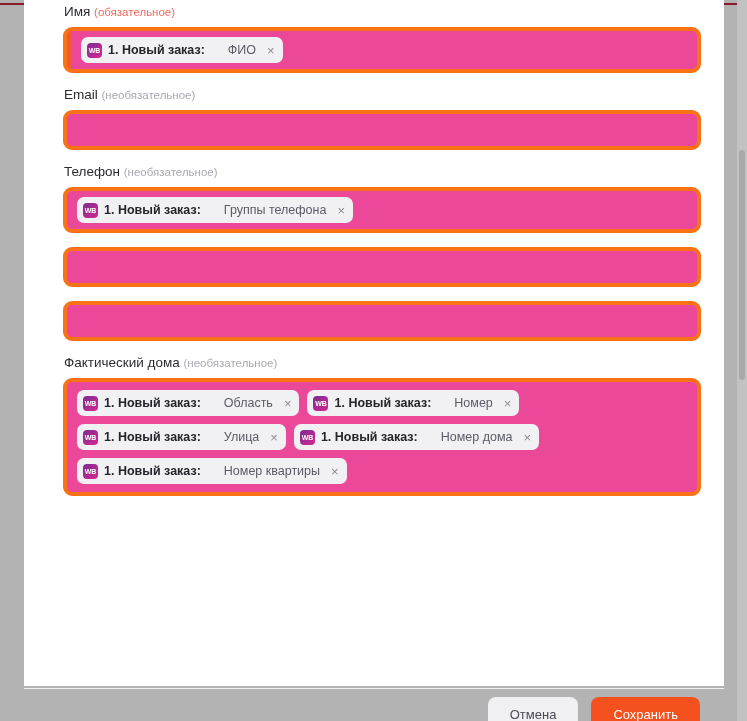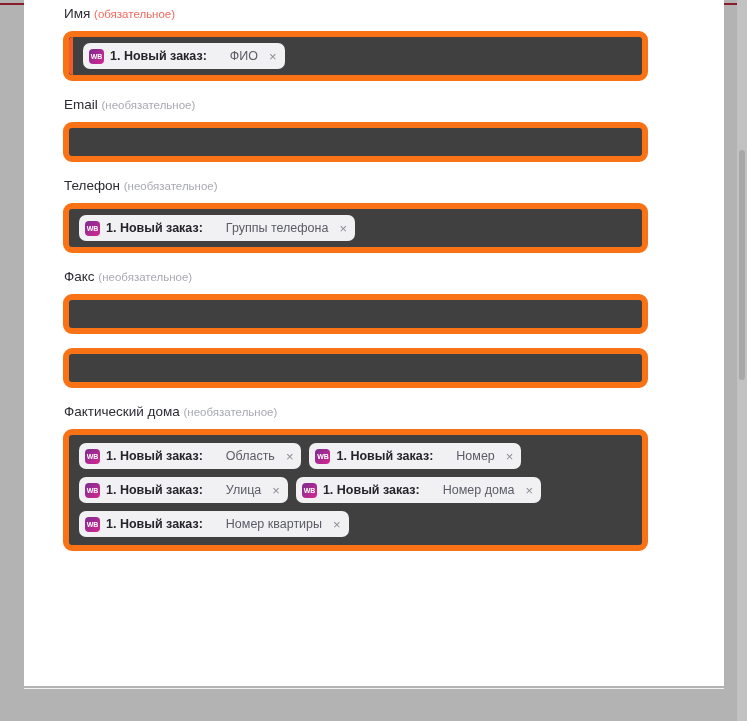--- a/index.html
+++ b/index.html
@@ -68,38 +68,38 @@
   }
 
   
   .field { margin-bottom: 14px; }
   .field:first-child { margin-bottom: 14px; }
 
   .field-label {
     font-size: 13.5px;
     color: #2b2b33;
     margin: 0 0 7px 1px;
-    line-height: 20px;
+    line-height: 15px;
     white-space: nowrap;
   }
   .label-hint {
     font-size: 11.5px;
     color: #a8a9b3;
   }
   .label-hint.required {
     color: #f06a5d;
   }
 
   .input-box {
     position: relative;
-    width: 585px;
+    width: 638px;
     min-height: 40px;
-    border: 6px solid #f97316;
+    border: 4px solid #f97316;
     border-radius: 9px;
-    background: #404040;
+    background: #ec4899;
     display: flex;
     flex-wrap: wrap;
     align-items: center;
     gap: 7px;
     padding: 6px 10px;
     overflow: hidden;
   }
   .input-box.empty { display: block; height: 40px; padding: 0; }
 
   .input-box.accent::before {
@@ -243,21 +243,20 @@
               <span class="chip-icon">
                 <span>WB</span>
               </span>
               <span class="chip-prefix">1. Новый заказ:</span>
               <span class="chip-value">Группы телефона</span>
               <span class="chip-close">×</span>
             </span>
           </div>
         </div>
         <div class="field">
-          <div class="field-label"><span>Факс</span> <span class="label-hint">(необязательное)</span></div>
           <div class="input-box empty"></div>
         </div>
         <div class="field">
           <div class="input-box empty"></div>
         </div>
         <div class="field">
           <div class="field-label"><span>Фактический дома</span> <span class="label-hint">(необязательное)</span></div>
           <div class="input-box multi">
             <span class="chip">
               <span class="chip-icon">
@@ -299,14 +298,18 @@
               <span class="chip-value">Номер квартиры</span>
               <span class="chip-close">×</span>
             </span>
           </div>
         </div>
       </div>
   </div>
 
   <div class="footer-divider"></div>
 
+  <div class="footer-inner">
+    <button class="btn btn-secondary">Отмена</button>
+    <button class="btn btn-primary">Сохранить</button>
+  </div>
 
 </div>
 
 </body></html>

